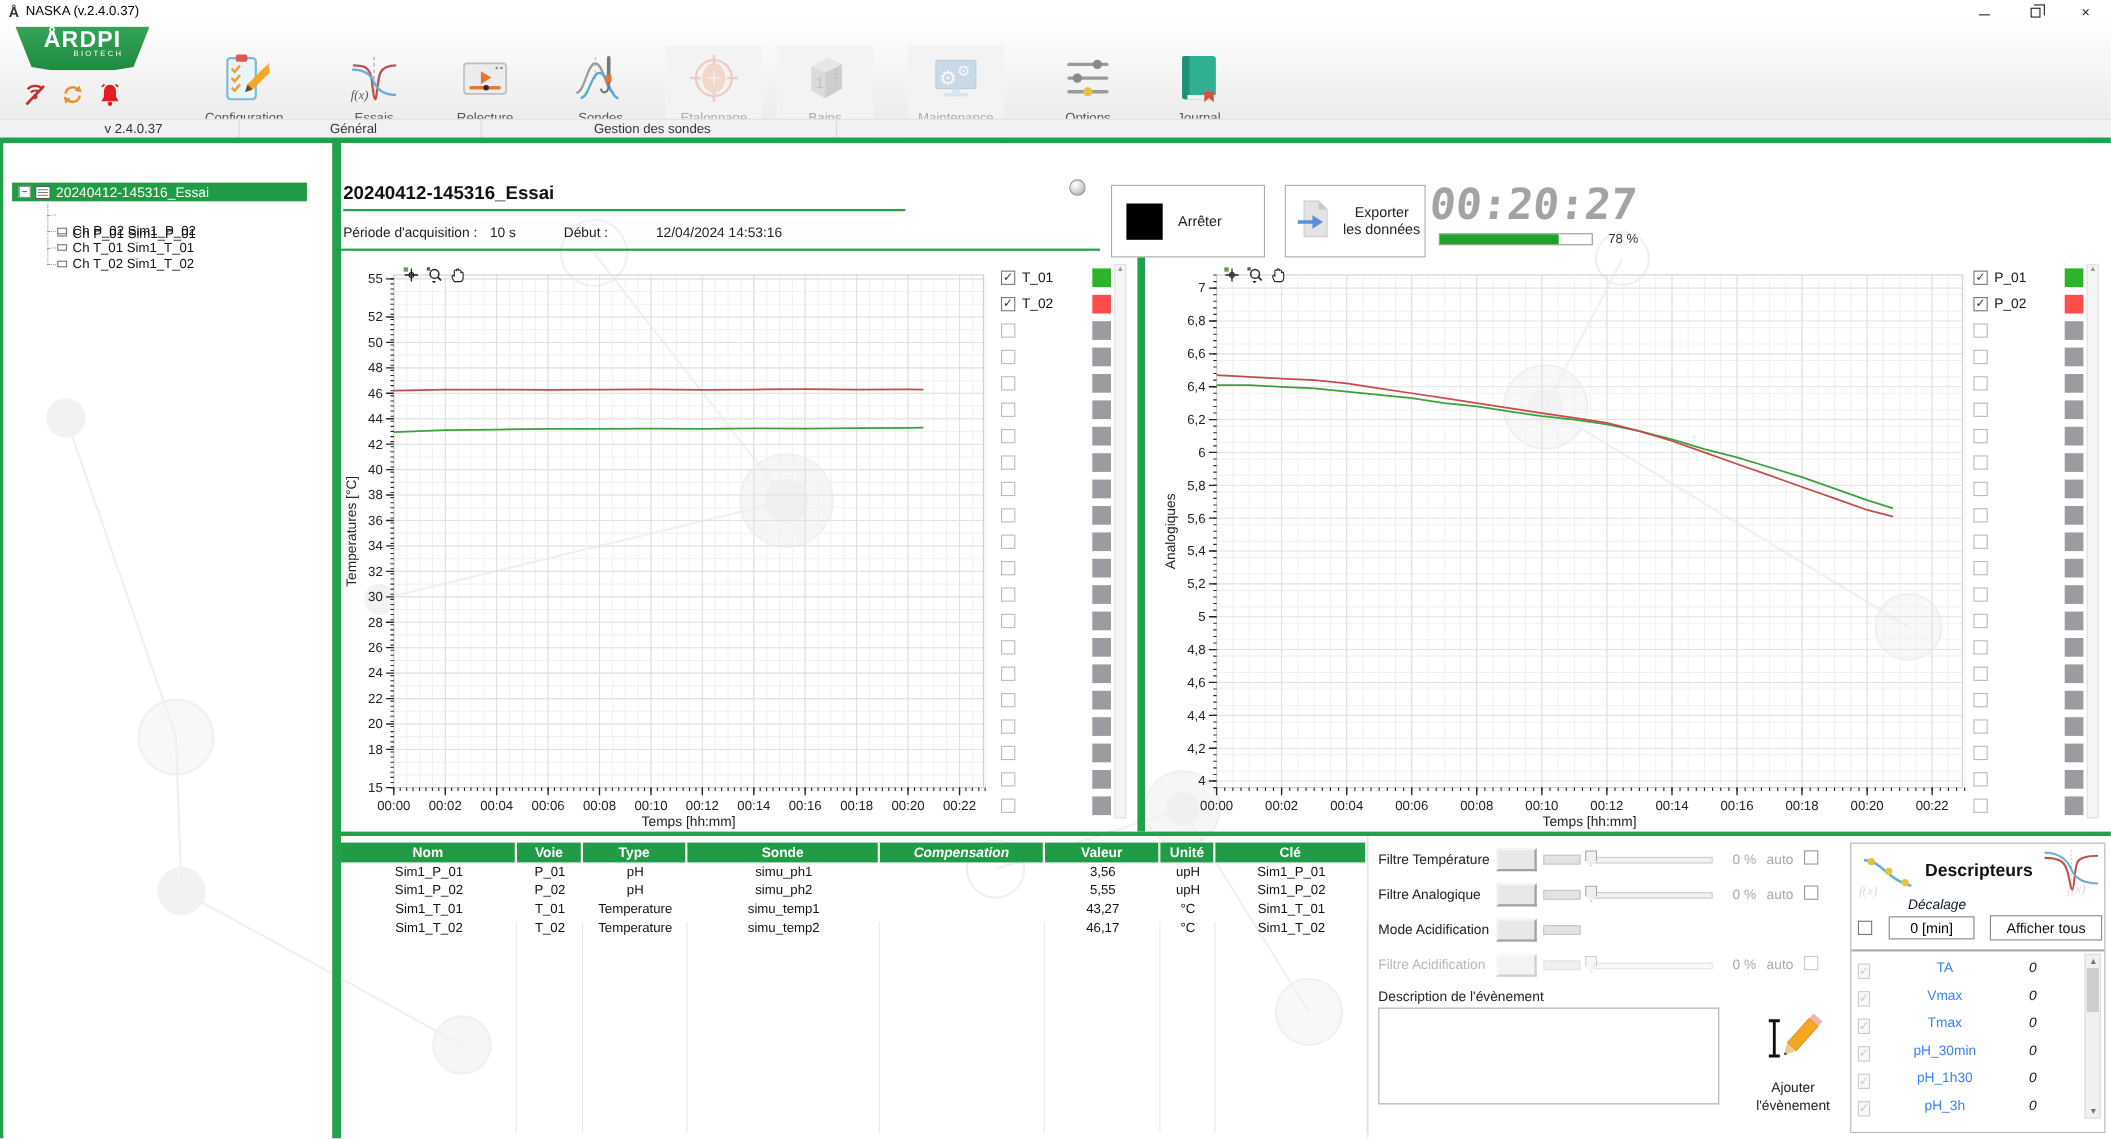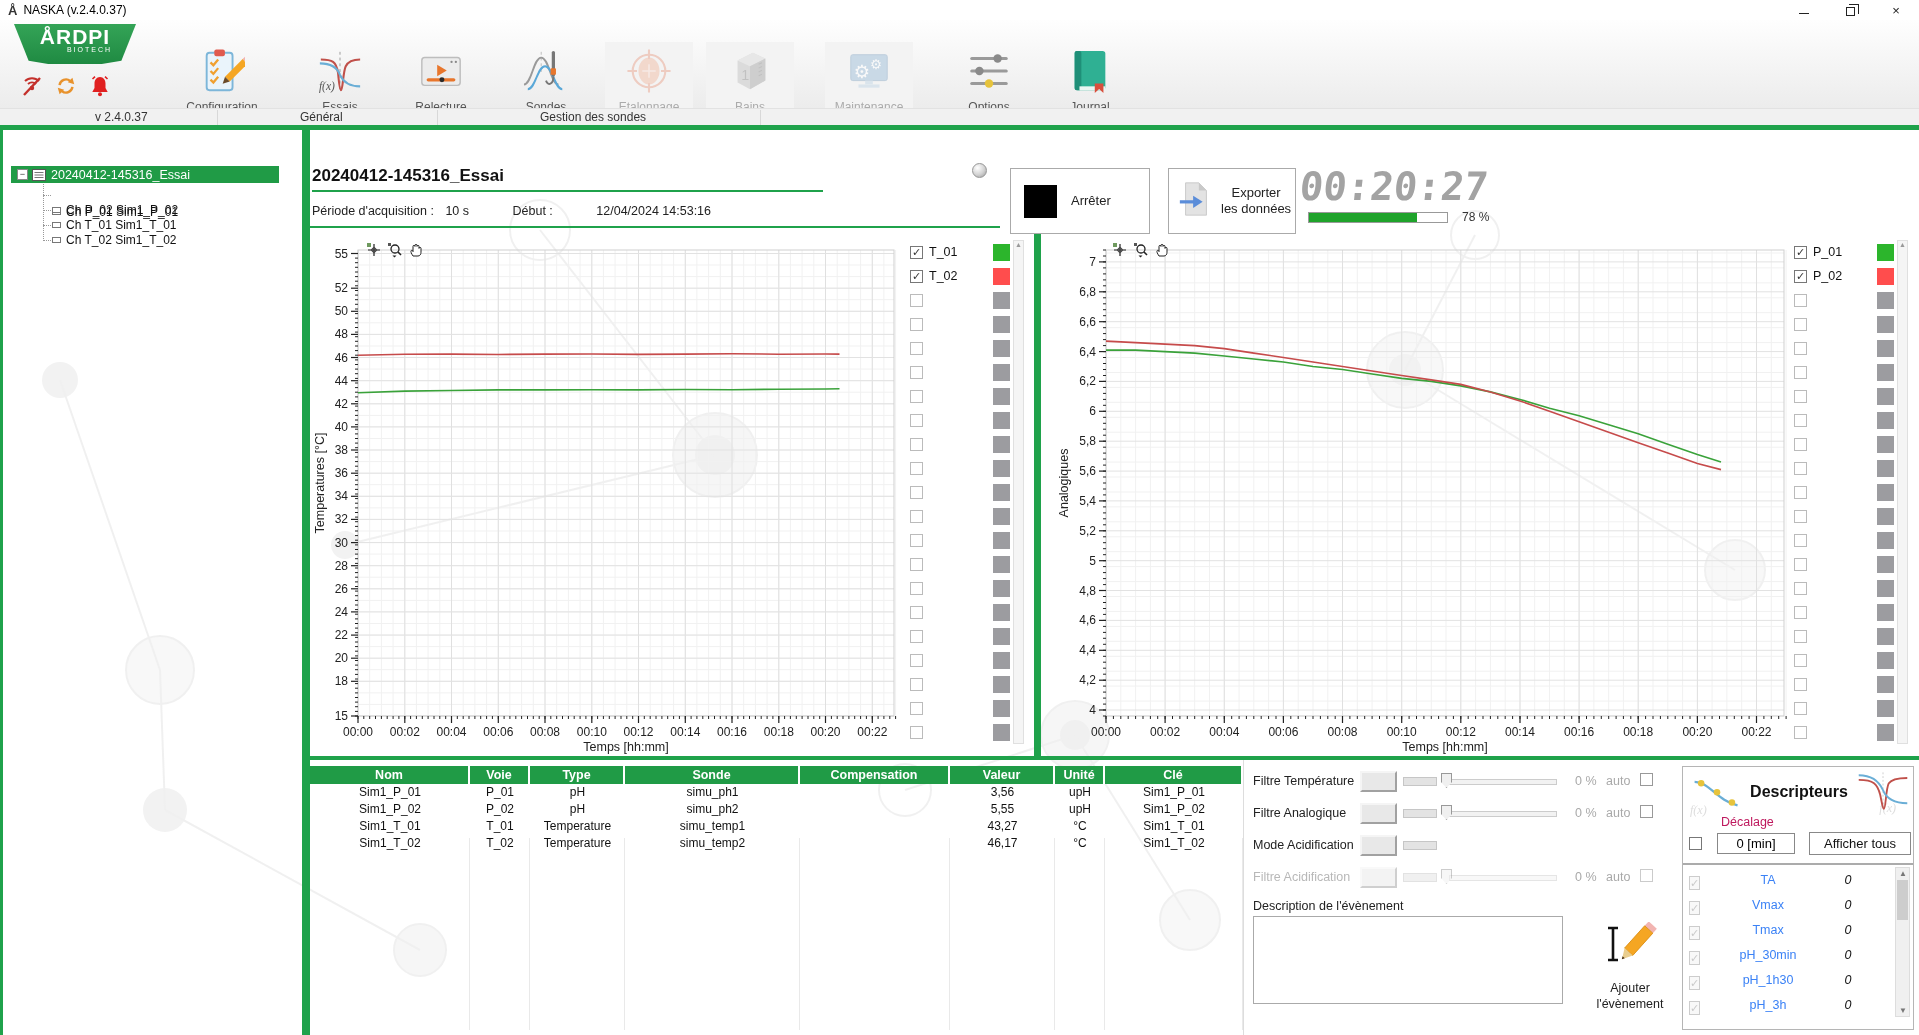--- a/index.html
+++ b/index.html
@@ -125,22 +125,22 @@
   .event-box { left:1253px; top:916px; width:310px; height:88px; border:1px solid #aaa;
     background:rgba(255,255,255,.55); resize:none; z-index:4; font-family:"Liberation Sans",sans-serif; font-size:12px; }
   .add-event { left:1578px; top:922px; width:104px; height:92px; text-align:center; z-index:4; cursor:pointer; }
   .add-event .cap { font-size:12.5px; color:#222; line-height:1.3; margin-top:6px; }
 
   
   .desc-panel { left:1682px; top:766px; width:232px; height:264px; border:1px solid #b5b5b5;
     background:rgba(255,255,255,.6); z-index:4; }
   .desc-title { position:absolute; left:60px; top:16px; width:112px; text-align:center;
     font-size:16px; font-weight:bold; color:#111; }
-  .desc-offset-label { position:absolute; left:38px; top:48px; width:80px; 
-    font-size:12.5px; color:#be185d; }
+  .desc-offset-label { position:absolute; left:38px; top:48px; width:80px; text-align:center;
+    font-size:12.5px; color:#0f172a;font-style:italic; }
   .desc-cb { position:absolute; left:6px; top:70px; width:13px; height:13px; border:1px solid #777; background:#fff; }
   .desc-input { position:absolute; left:34px; top:66px; width:78px; height:21px; border:1px solid #888;
     background:#fff; text-align:center; font-size:13px; font-family:"Liberation Sans",sans-serif; }
   .desc-showall { position:absolute; left:126px; top:65px; width:102px; height:23px; border:1px solid #888;
     background:#fff; font-size:13px; color:#111; font-family:"Liberation Sans",sans-serif; cursor:pointer; }
   .desc-divider { position:absolute; left:0; top:96px; width:100%; height:2px; background:#ababab; }
   .d-row { position:absolute; left:0; width:212px; height:25px; }
   .d-name { position:absolute; left:30px; top:4px; width:110px; text-align:center; font-size:12.5px; color:#3b82f6; }
   .d-val { position:absolute; left:150px; top:4px; width:30px; text-align:center;
     font-size:12.5px; font-style:italic; color:#111; }
@@ -1423,21 +1423,21 @@
     </div>
   </div>
 <div class="abs leg-scroll" style="left:1897px; top:240px;">▲</div>
 
 <div id="table" class="abs">
     <div class="t-head">
       <div class="hc" style="width: 160px;">Nom</div>
       <div class="hc" style="width: 60px;">Voie</div>
       <div class="hc" style="width: 95px;">Type</div>
       <div class="hc" style="width: 175px;">Sonde</div>
-      <div class="hc" style="width: 150px;">Compensation</div>
+      <div class="hc" style="width: 150px; font-style: italic;">Compensation</div>
       <div class="hc" style="width: 105px;">Valeur</div>
       <div class="hc" style="width: 50px;">Unité</div>
       <div class="hc" style="width: 138px;">Clé</div>
     </div>
     <div class="t-row">
       <div class="c" style="width: 160px;">Sim1_P_01</div>
       <div class="c" style="width: 60px;">P_01</div>
       <div class="c" style="width: 95px;">pH</div>
       <div class="c" style="width: 175px;">simu_ph1</div>
       <div class="c" style="width: 150px;"></div>

